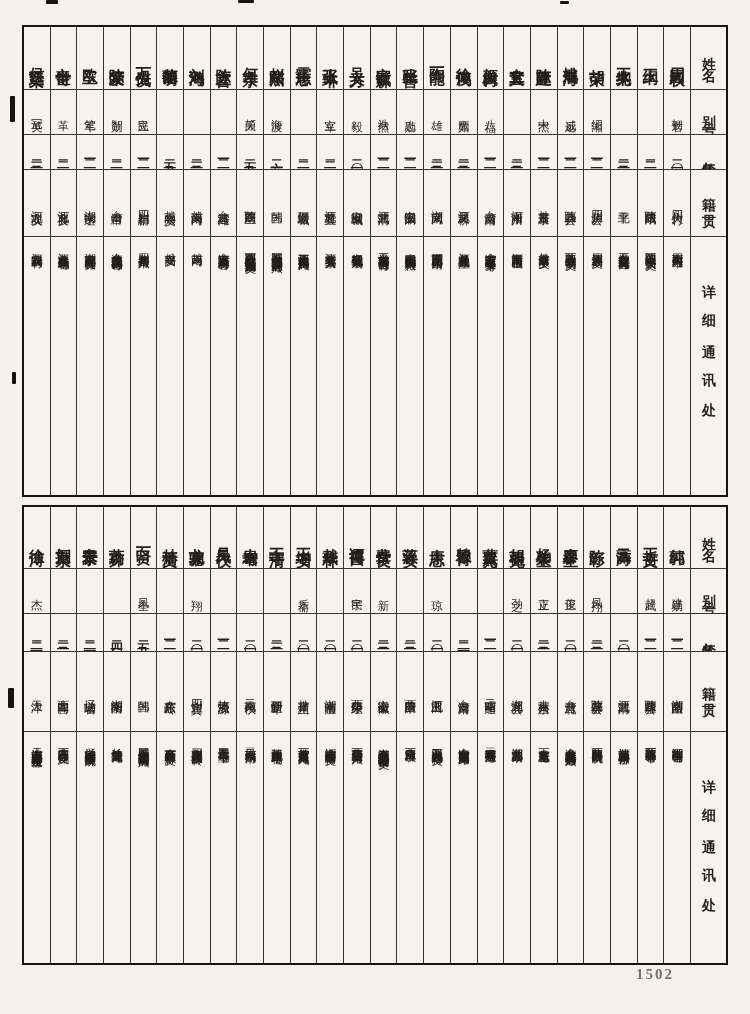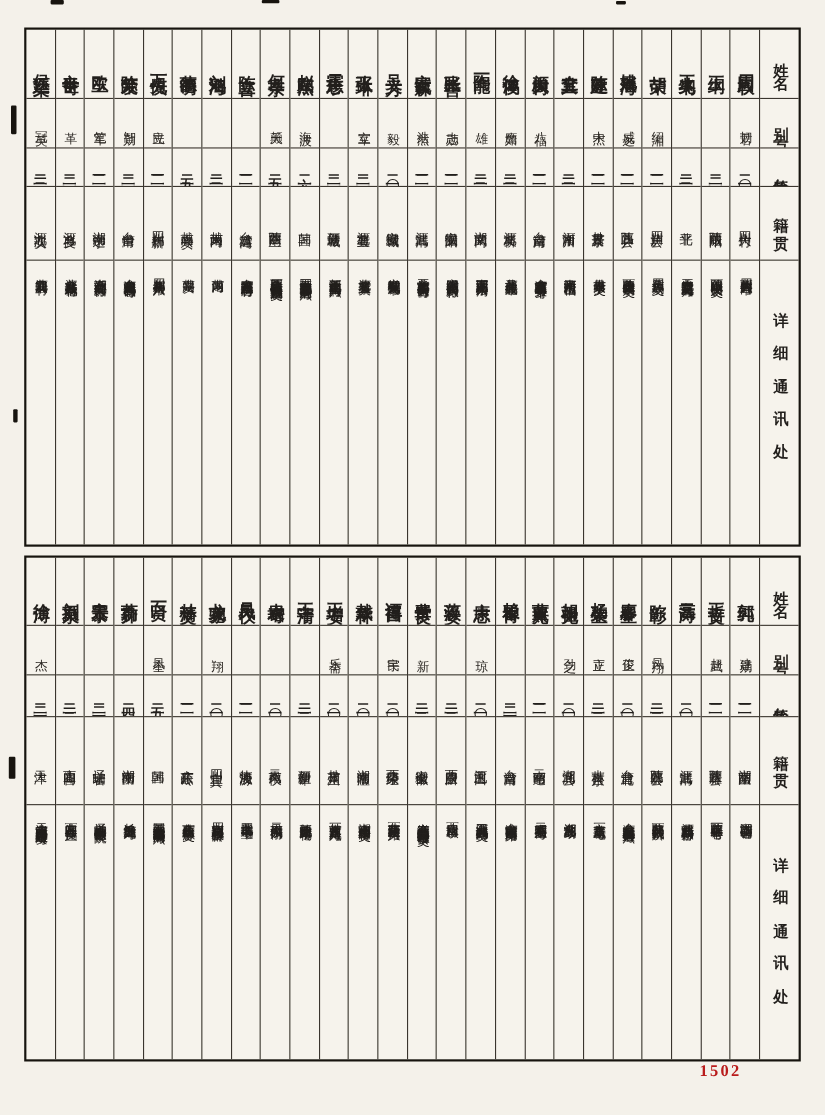--- a/index.html
+++ b/index.html
@@ -58,21 +58,21 @@
   .labels .cell > span{font-weight:700;}
   .labels .r1 > span{font-size:14px;letter-spacing:12px;line-height:26px;}
   .labels .r2 > span{font-size:14px;letter-spacing:8px;line-height:26px;}
   .labels .r3 > span{font-size:14px;letter-spacing:1px;line-height:26px;}
   .labels .r4 > span{font-size:14px;letter-spacing:16px;line-height:26px;}
   .labels .r5 > span{font-size:14px;letter-spacing:30px;line-height:26px;padding-top:28px;}
   .labels .r5{align-items:flex-start;}
 
   .page-number{
     position:absolute;top:966px;left:636px;
-    font-size:15px;letter-spacing:2px;font-weight:600;color:#b91c1c;
+    font-size:15px;letter-spacing:2px;font-weight:600;color:#737373;
   }
 </style>
 </head>
 <body>
 
 <div class="page">
 
   <div class="artifact" style="left:46px;top:0;width:12px;height:4px;"></div>
   <div class="artifact" style="left:238px;top:0;width:16px;height:3px;"></div>
   <div class="artifact" style="left:560px;top:1px;width:9px;height:3px;"></div>

